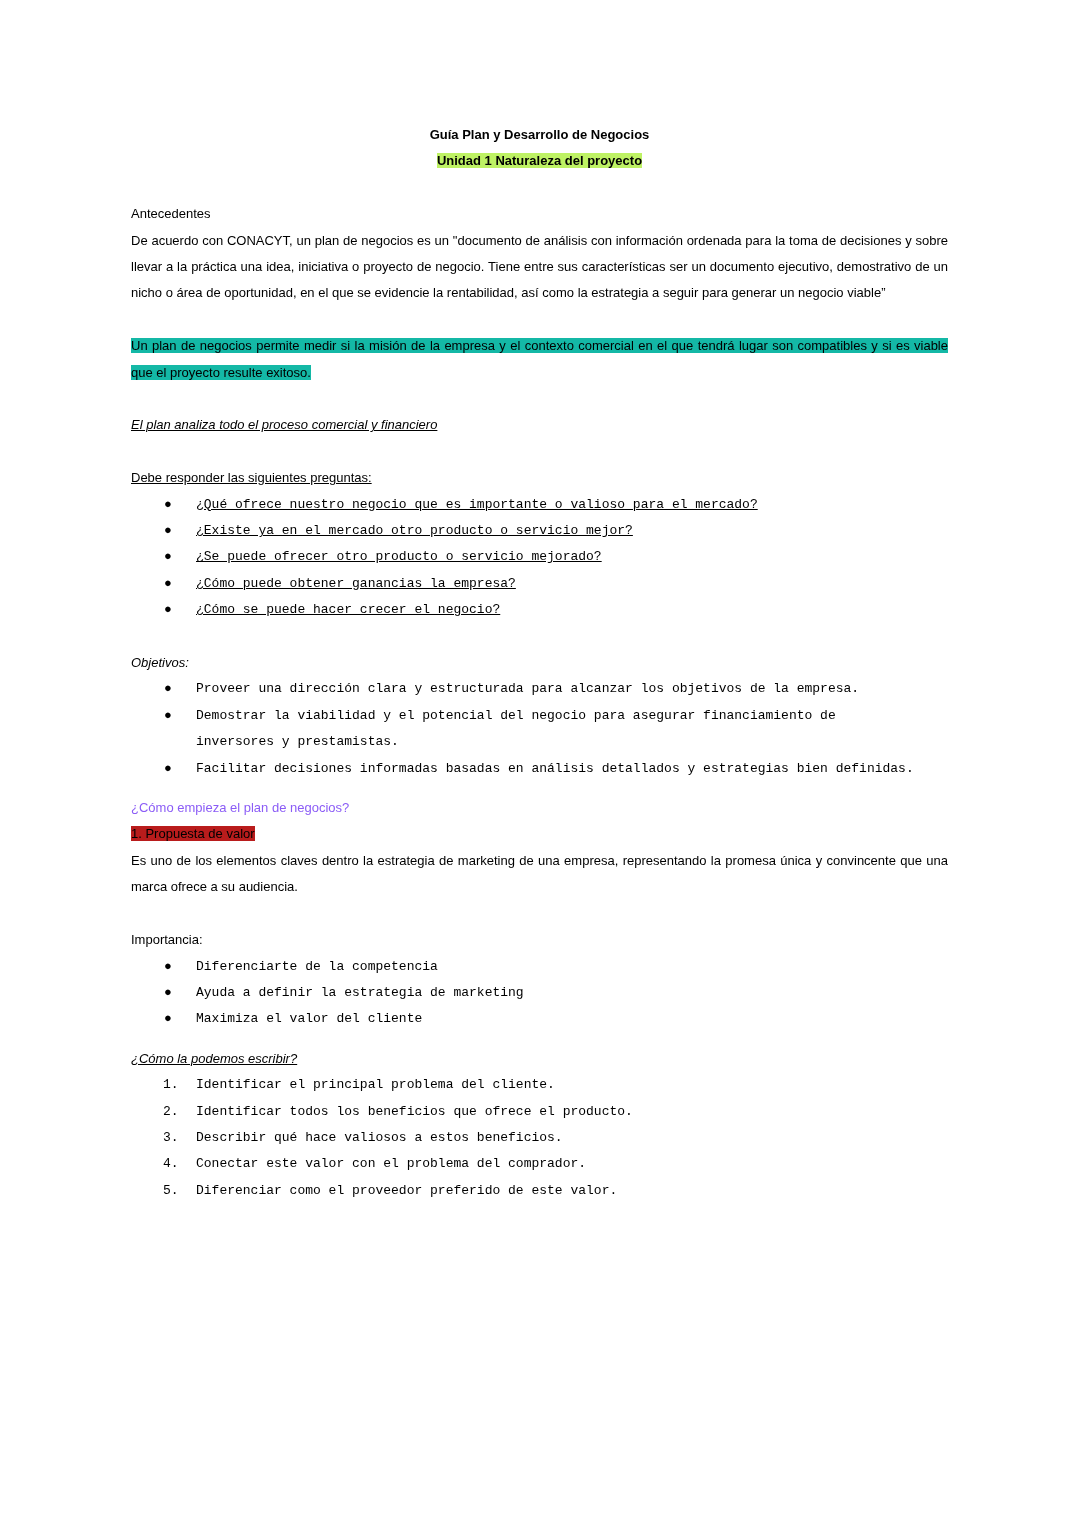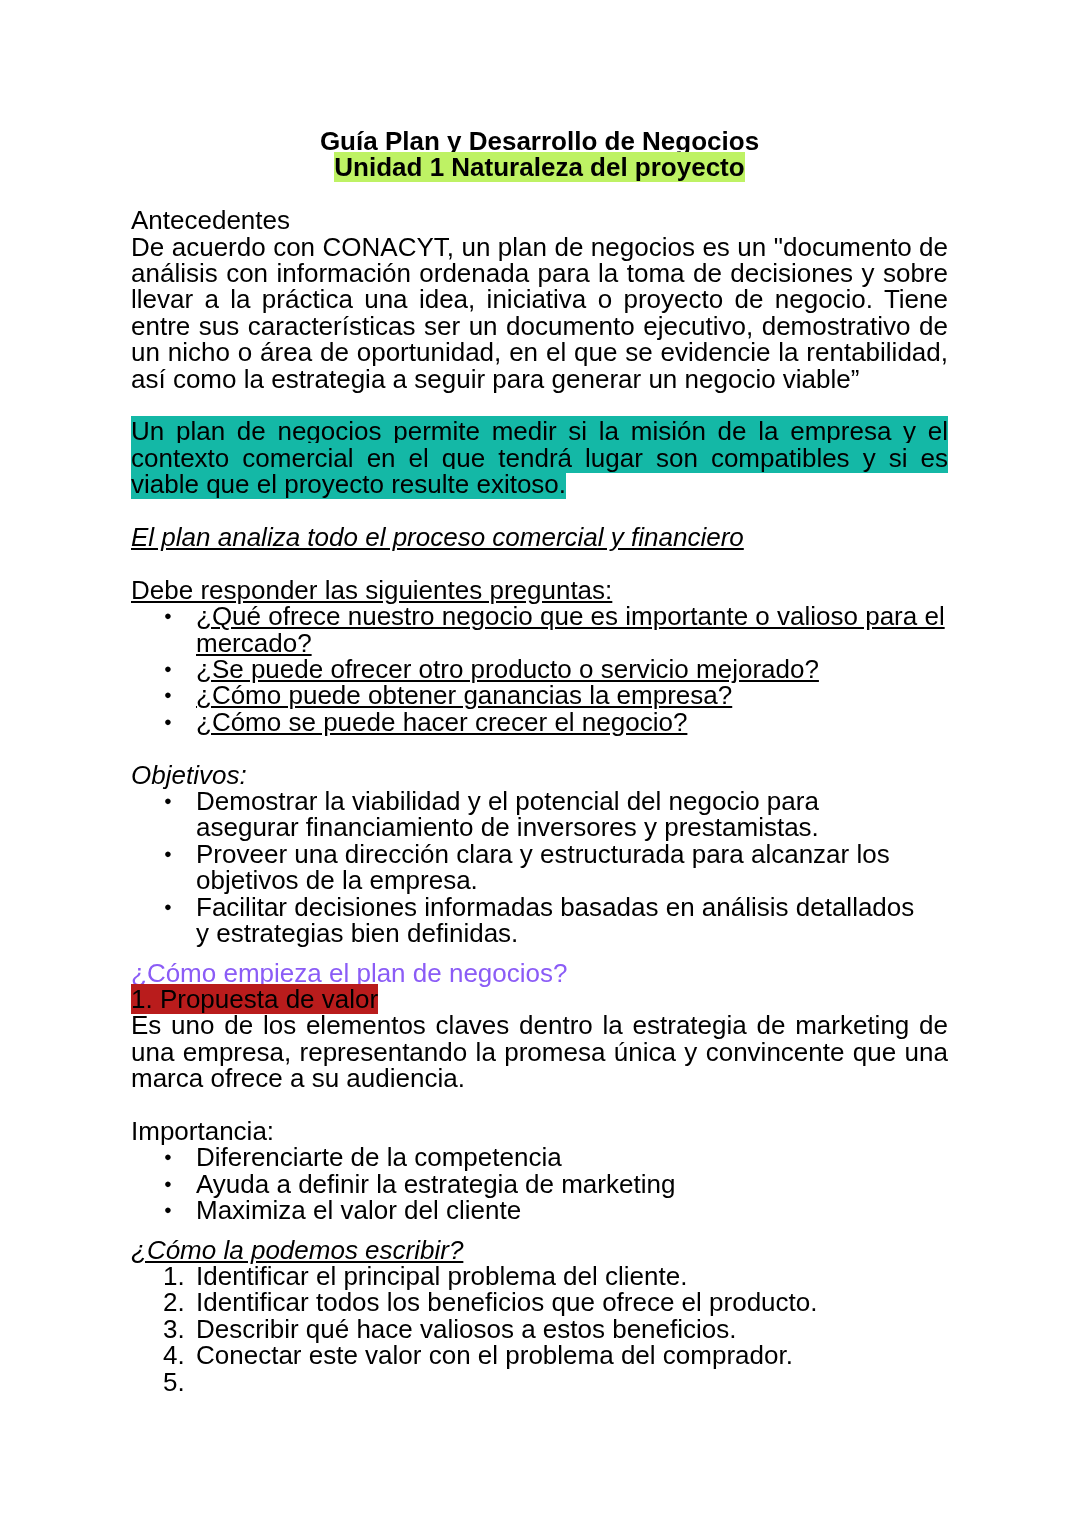--- a/index.html
+++ b/index.html
@@ -11,23 +11,23 @@
       width: 1080px;
       height: 1525px;
       position: relative;
       font-family: "Liberation Sans", sans-serif;
       color: #000000;
       overflow: hidden;
     }
     .page {
       position: absolute;
       left: 131px;
-      top: 128px;
+      top: 122px;
       width: 817px;
-      font-size: 26px;
+      font-size: 13px;
       line-height: 26.4px;
     }
     .title {
       text-align: center;
       font-weight: bold;
       margin: 0;
     }
     .hl-peach { background: #bef264; }
     .hl-yellow { background: #14b8a6; }
     .hl-pink { background: #b91c1c; }
@@ -40,20 +40,21 @@
     .gap { height: 26.4px; }
     .gap-sm { height: 13px; }
     ul, ol {
       margin: 0;
       padding: 0;
       list-style: none;
     }
     li {
       position: relative;
       padding-left: 65px;
+      font-family: Liberation Mono, monospace;
     }
     ul li::before {
       content: "\25CF";
       position: absolute;
       left: 33px;
       top: 0;
       font-size: 13px;
     }
     ol li .num {
       position: absolute;
@@ -80,31 +81,32 @@
 
   <div class="gap"></div>
 
   <p class="bold italic underline">El plan analiza todo el proceso comercial y financiero</p>
 
   <div class="gap"></div>
 
   <p class="underline">Debe responder las siguientes preguntas:</p>
   <ul>
     <li><span class="underline">¿Qué ofrece nuestro negocio que es importante o valioso para el mercado?</span></li>
+    <li><span class="underline">¿Existe ya en el mercado otro producto o servicio mejor?</span></li>
     <li><span class="underline">¿Se puede ofrecer otro producto o servicio mejorado?</span></li>
     <li><span class="underline">¿Cómo puede obtener ganancias la empresa?</span></li>
     <li><span class="underline">¿Cómo se puede hacer crecer el negocio?</span></li>
   </ul>
 
   <div class="gap"></div>
 
   <p class="bold italic">Objetivos:</p>
   <ul style="padding-right:30px;">
+    <li>Proveer una dirección clara y estructurada para alcanzar los objetivos de la empresa.</li>
     <li>Demostrar la viabilidad y el potencial del negocio para asegurar financiamiento de inversores y prestamistas.</li>
-    <li>Proveer una dirección clara y estructurada para alcanzar los objetivos de la empresa.</li>
     <li>Facilitar decisiones informadas basadas en análisis detallados y estrategias bien definidas.</li>
   </ul>
 
   <div class="gap-sm"></div>
 
   <p class="bold red">¿Cómo empieza el plan de negocios?</p>
   <p class="bold"><span class="hl-pink">1. Propuesta de valor</span></p>
   <p class="justify">Es uno de los elementos claves dentro la estrategia de marketing de una empresa, representando la promesa única y convincente que una marca ofrece a su audiencia.</p>
 
   <div class="gap"></div>
@@ -117,16 +119,16 @@
   </ul>
 
   <div class="gap-sm"></div>
 
   <p class="bold italic underline">¿Cómo la podemos escribir?</p>
   <ol>
     <li><span class="num">1.</span><span>Identificar el principal problema del cliente.</span></li>
     <li><span class="num">2.</span><span>Identificar todos los beneficios que ofrece el producto.</span></li>
     <li><span class="num">3.</span><span>Describir qué hace valiosos a estos beneficios.</span></li>
     <li><span class="num">4.</span><span>Conectar este valor con el problema del comprador.</span></li>
-    <li><span class="num">5.</span></li>
+    <li><span class="num">5.</span><span>Diferenciar como el proveedor preferido de este valor.</span></li>
   </ol>
 
 </div>
 
 </body></html>

